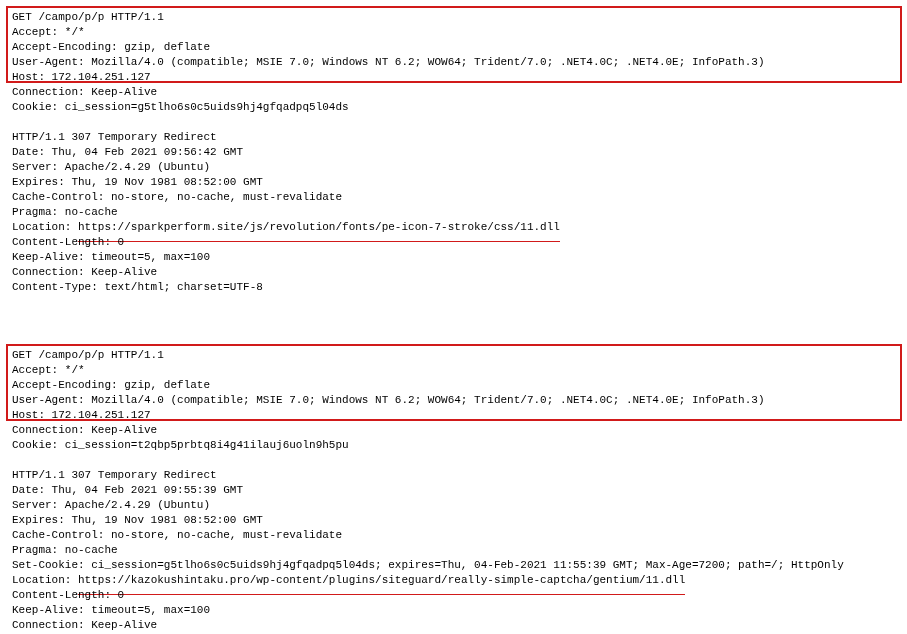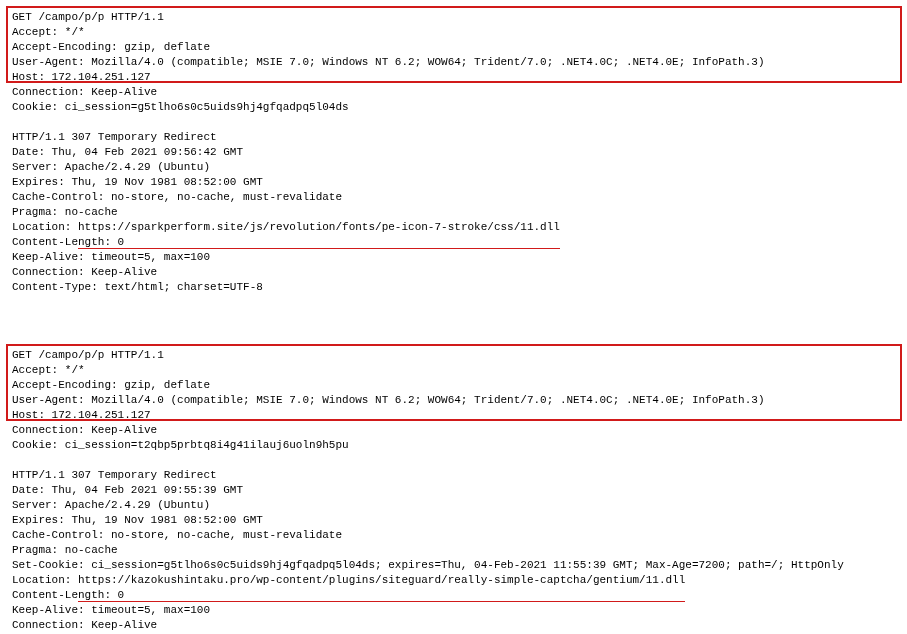--- a/index.html
+++ b/index.html
@@ -26,20 +26,20 @@
     right: 8px;
     height: 15px;
   }
   .red-box {
     position: absolute;
     border: 2px solid #d11a1a;
   }
   .underline {
     display: inline-block;
     border-bottom: 1.5px solid #d11a1a;
-    padding-bottom: 14px;
+    padding-bottom: 7px;
     line-height: 13px;
   }
 </style>
 </head>
 <body>
 
 <div class="wrap" id="canvas"><div class="red-box" style="top: 6px; left: 6px; width: 892px; height: 73px;"></div><div class="red-box" style="top: 344px; left: 6px; width: 892px; height: 73px;"></div><div class="line" style="top: 10px;">GET /campo/p/p HTTP/1.1</div><div class="line" style="top: 25px;">Accept: */*</div><div class="line" style="top: 40px;">Accept-Encoding: gzip, deflate</div><div class="line" style="top: 55px;">User-Agent: Mozilla/4.0 (compatible; MSIE 7.0; Windows NT 6.2; WOW64; Trident/7.0; .NET4.0C; .NET4.0E; InfoPath.3)</div><div class="line" style="top: 70px;">Host: 172.104.251.127</div><div class="line" style="top: 85px;">Connection: Keep-Alive</div><div class="line" style="top: 100px;">Cookie: ci_session=g5tlho6s0c5uids9hj4gfqadpq5l04ds</div><div class="line" style="top: 130px;">HTTP/1.1 307 Temporary Redirect</div><div class="line" style="top: 145px;">Date: Thu, 04 Feb 2021 09:56:42 GMT</div><div class="line" style="top: 160px;">Server: Apache/2.4.29 (Ubuntu)</div><div class="line" style="top: 175px;">Expires: Thu, 19 Nov 1981 08:52:00 GMT</div><div class="line" style="top: 190px;">Cache-Control: no-store, no-cache, must-revalidate</div><div class="line" style="top: 205px;">Pragma: no-cache</div><div class="line" style="top: 220px;"><span>Location: </span><span class="underline">https://sparkperform.site/js/revolution/fonts/pe-icon-7-stroke/css/11.dll</span></div><div class="line" style="top: 235px;">Content-Length: 0</div><div class="line" style="top: 250px;">Keep-Alive: timeout=5, max=100</div><div class="line" style="top: 265px;">Connection: Keep-Alive</div><div class="line" style="top: 280px;">Content-Type: text/html; charset=UTF-8</div><div class="line" style="top: 348px;">GET /campo/p/p HTTP/1.1</div><div class="line" style="top: 363px;">Accept: */*</div><div class="line" style="top: 378px;">Accept-Encoding: gzip, deflate</div><div class="line" style="top: 393px;">User-Agent: Mozilla/4.0 (compatible; MSIE 7.0; Windows NT 6.2; WOW64; Trident/7.0; .NET4.0C; .NET4.0E; InfoPath.3)</div><div class="line" style="top: 408px;">Host: 172.104.251.127</div><div class="line" style="top: 423px;">Connection: Keep-Alive</div><div class="line" style="top: 438px;">Cookie: ci_session=t2qbp5prbtq8i4g41ilauj6uoln9h5pu</div><div class="line" style="top: 468px;">HTTP/1.1 307 Temporary Redirect</div><div class="line" style="top: 483px;">Date: Thu, 04 Feb 2021 09:55:39 GMT</div><div class="line" style="top: 498px;">Server: Apache/2.4.29 (Ubuntu)</div><div class="line" style="top: 513px;">Expires: Thu, 19 Nov 1981 08:52:00 GMT</div><div class="line" style="top: 528px;">Cache-Control: no-store, no-cache, must-revalidate</div><div class="line" style="top: 543px;">Pragma: no-cache</div><div class="line" style="top: 558px;">Set-Cookie: ci_session=g5tlho6s0c5uids9hj4gfqadpq5l04ds; expires=Thu, 04-Feb-2021 11:55:39 GMT; Max-Age=7200; path=/; HttpOnly</div><div class="line" style="top: 573px;"><span>Location: </span><span class="underline">https://kazokushintaku.pro/wp-content/plugins/siteguard/really-simple-captcha/gentium/11.dll</span></div><div class="line" style="top: 588px;">Content-Length: 0</div><div class="line" style="top: 603px;">Keep-Alive: timeout=5, max=100</div><div class="line" style="top: 618px;">Connection: Keep-Alive</div><div class="line" style="top: 633px;">Content-Type: text/html; charset=UTF-8</div></div>
 
 </body></html>

